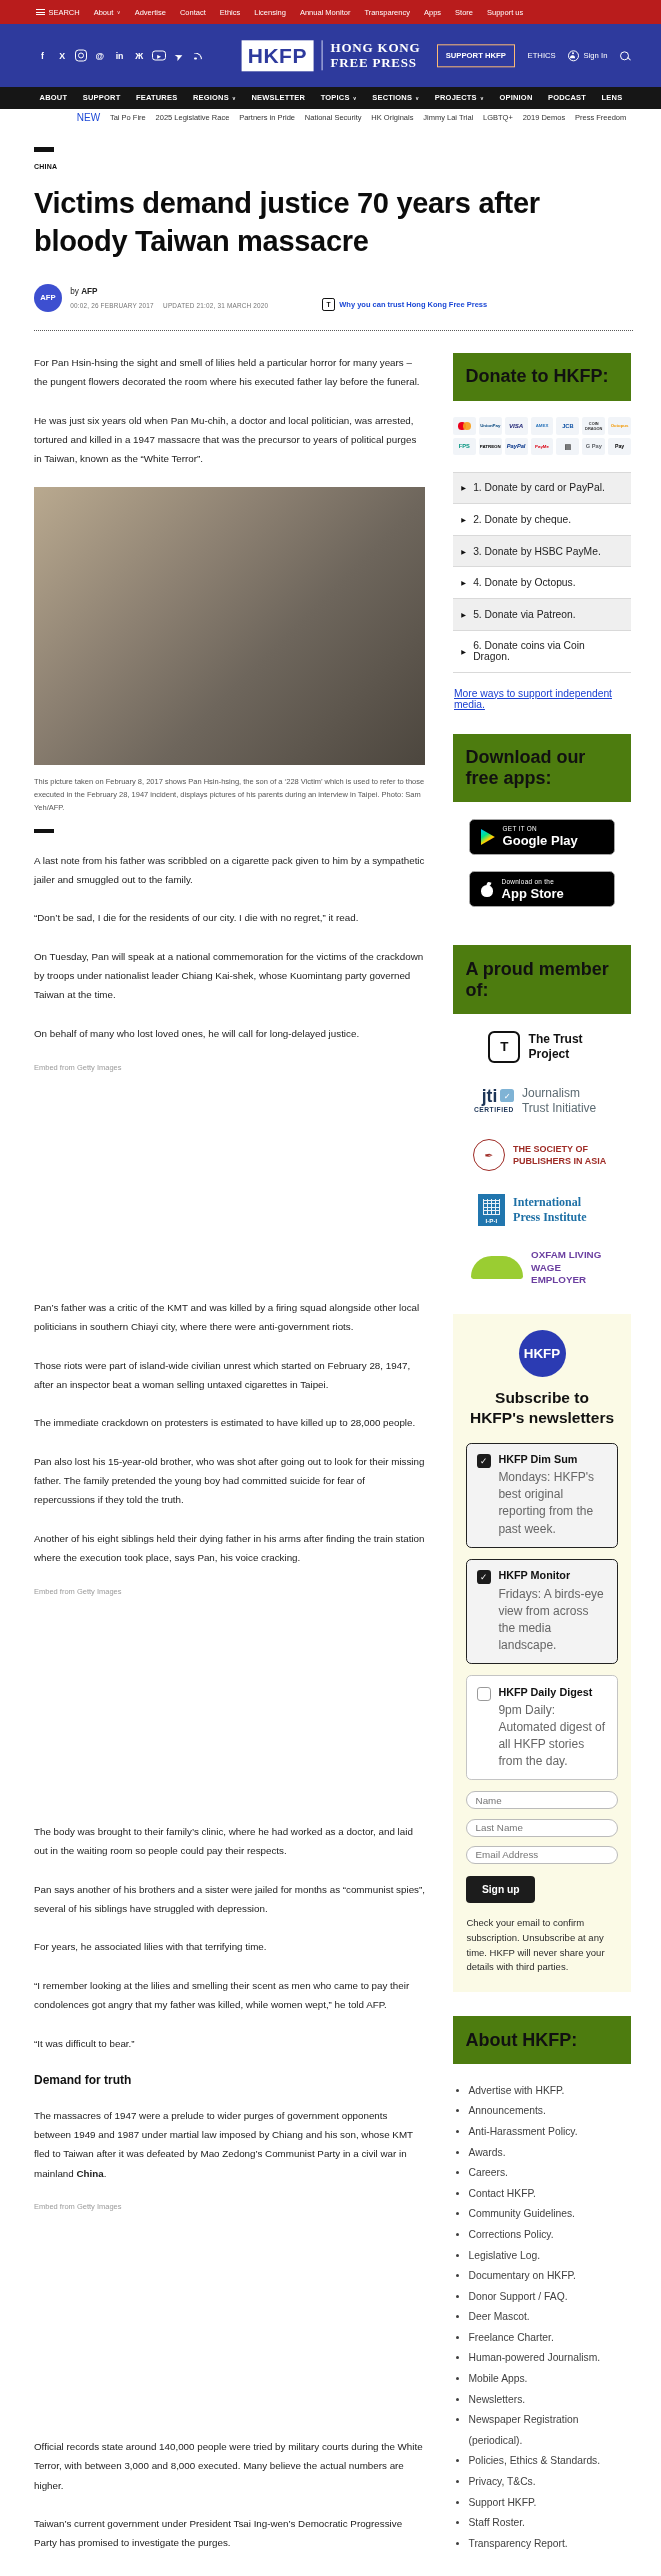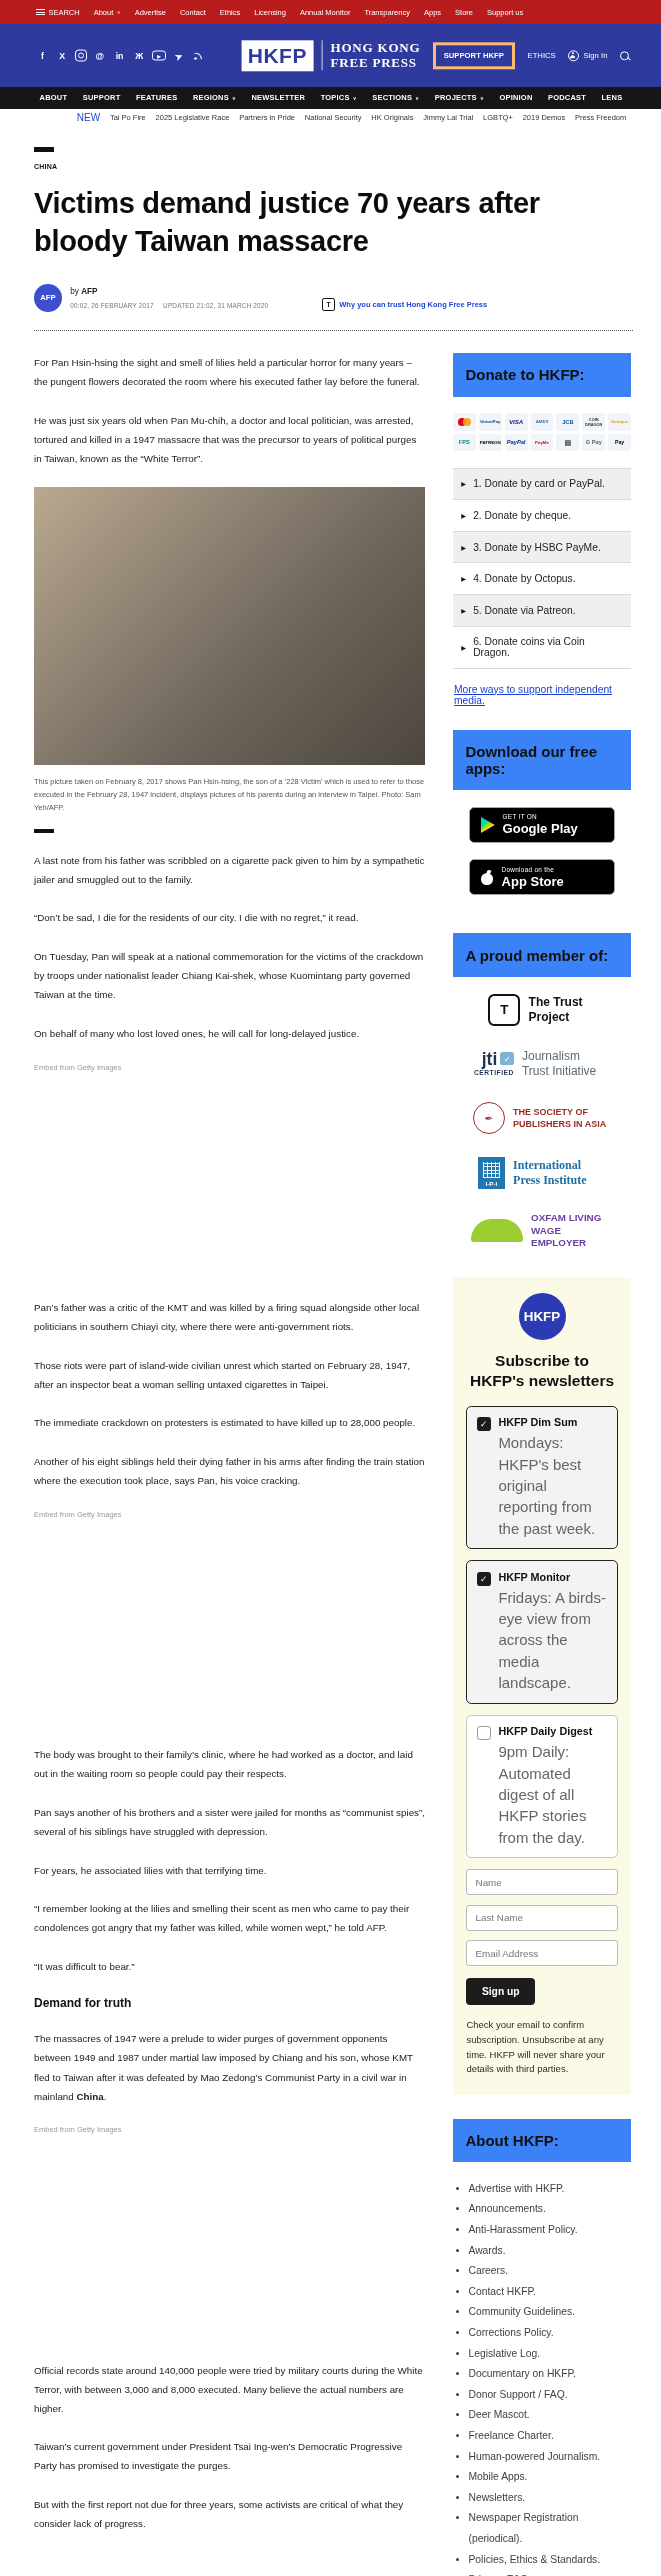--- a/index.html
+++ b/index.html
@@ -21,21 +21,21 @@
   .sicon.ig{border:1px solid #fff;border-radius:3.6px;width:9.3px;height:9.3px;position:relative;}
   .sicon.ig::after{content:"";width:4.1px;height:4.1px;border:1px solid #fff;border-radius:50%;}
   .sicon.rss{position:relative;}
   .sicon.rss::before{content:"";position:absolute;left:2.1px;bottom:2.1px;width:2.6px;height:2.6px;border-radius:50%;background:#fff;}
   .sicon.rss::after{content:"";position:absolute;left:2.1px;bottom:2.1px;width:6.7px;height:6.7px;border-top:1.5px solid #fff;border-right:1.5px solid #fff;border-top-right-radius:100%;}
   .logo-wrap{position:absolute;left:50%;top:50%;transform:translate(-50%,-50%);display:flex;align-items:center;gap:8.2px;cursor:pointer;}
   .logo-box{background:#fff;color:#2e3a9d;font-weight:800;font-size:21px;letter-spacing:0.5px;padding:5.2px 6.2px;line-height:1;}
   .logo-sep{width:1px;height:30px;background:#cfd4f1;}
   .logo-name{color:#fff;font-weight:700;font-size:13px;letter-spacing:0.8px;line-height:1.18;font-family:Liberation Serif, serif;}
   .header-right{position:absolute;right:33px;top:50%;transform:translateY(-50%);display:flex;align-items:center;gap:12.4px;}
-  .support-btn{border:3px solid #fdba74;color:#fff;font-weight:700;font-size:7.7px;padding:6.2px 8.2px;cursor:pointer;white-space:nowrap;}
+  .support-btn{border:1px solid #fdba74;color:#fff;font-weight:700;font-size:7.7px;padding:6.2px 8.2px;cursor:pointer;white-space:nowrap;}
   .hdr-link{color:#fff;font-size:7.7px;cursor:pointer;}
   .signin{display:flex;align-items:center;gap:4.1px;color:#fff;font-size:7.7px;cursor:pointer;}
   .person{width:9.3px;height:9.3px;border:1px solid #fff;border-radius:50%;position:relative;}
   .person::before{content:"";position:absolute;left:2.6px;top:1.5px;width:2.1px;height:2.1px;border-radius:50%;background:#fff;}
   .person::after{content:"";position:absolute;left:1.3px;top:4.6px;width:4.6px;height:2.6px;border-radius:2.6px 2.6px 0 0;background:#fff;}
   .mag{width:7.2px;height:7.2px;border:1.3px solid #fff;border-radius:50%;position:relative;cursor:pointer;}
   .mag::after{content:"";position:absolute;left:6.2px;top:6.2px;width:4.1px;height:1.3px;background:#fff;transform:rotate(45deg);}
 
   
   .nav{height:21.6px;background:#161616;display:flex;align-items:center;justify-content:center;gap:15.5px;}
@@ -70,21 +70,21 @@
   .lead-figure{margin:2.1px 0 17.5px;}
   .ph-img{background:linear-gradient(135deg,#b9a98f 0%,#8d8172 35%,#6e665c 60%,#4c463e 100%);}
   .lead-img{width:391px;height:278px;}
   .caption{font-size:7.5px;color:#555;line-height:1.75;margin-top:9.3px;}
   .mini-bar{width:19.6px;height:4.6px;background:#111;margin:14.4px 0 1px;}
   .getty-label{color:#9b9b9b;font-size:7.5px;margin:0 0 8.2px;}
   .getty-spacer{height:218px;}
 
   
   .sidebar{width:178px;padding-top:21.6px;}
-  .side-header{background:#3b82f6;padding:13.4px 12.4px;font-size:15px;font-weight:800;color:#111;margin:0 0 16.5px;}
+  .side-header{background:#4d7c0f;padding:13.4px 12.4px;font-size:18px;font-weight:800;color:#111;margin:0 0 16.5px;}
   .donate-box{background:#fcfae9;padding:13.4px 12.4px;font-size:10px;line-height:1.62;color:#222;margin-bottom:14.4px;}
   .donate-box a{color:#1a3fd1;text-decoration:underline;cursor:pointer;}
   .payments{display:grid;grid-template-columns:repeat(7,1fr);gap:3.1px;margin-bottom:16.5px;}
   .pay-tile{height:17.5px;background:#f1f4f8;border-radius:2.1px;display:flex;align-items:center;justify-content:center;font-size:4.4px;font-weight:800;color:#333;overflow:hidden;text-align:center;cursor:default;}
   .pay-mc{position:relative;}
   .pay-mc i{width:7.7px;height:7.7px;border-radius:50%;display:inline-block;}
   .pay-mc i.r{background:#eb001b;margin-right:-3.1px;}
   .pay-mc i.o{background:#f79e1b;opacity:.92;}
   .c-visa{color:#1a1f71;font-style:italic;font-size:6.2px;}
   .c-unionpay{color:#00447c;}
@@ -131,22 +131,22 @@
 
   .newsletter{background:#fbfae6;padding:15.5px 13.4px 17.5px;margin-bottom:24px;}
   .nl-logo{width:47px;height:47px;border-radius:50%;background:#2b3bb3;color:#fff;font-weight:800;font-size:13.4px;display:flex;align-items:center;justify-content:center;margin:0 auto 11.3px;}
   .nl-title{font-size:15.5px;font-weight:800;color:#111;text-align:center;line-height:1.28;margin:0 0 15.5px;}
   .nl-card{border:1px solid #222;border-radius:5.2px;background:#f3f3f3;padding:9.3px;display:flex;gap:7.7px;margin-bottom:11.3px;cursor:pointer;}
   .nl-card.light{background:#fff;border-color:#c4c4c4;}
   .cb{width:14px;height:14px;border-radius:3.1px;flex:none;margin-top:1px;}
   .cb.on{background:#1c1c1c;color:#fff;display:flex;align-items:center;justify-content:center;font-size:8.8px;}
   .cb.off{background:#fff;border:1px solid #999;box-sizing:border-box;}
   .nl-card-title{font-weight:800;font-size:10.8px;color:#111;margin-bottom:4.1px;}
-  .nl-card-desc{color:#666;font-size:15px;line-height:1.42;}
-  .nl-input{width:100%;box-sizing:border-box;height:26px;border:0.8px solid #bbb;border-radius:3px;background:#fff;padding:0 8.2px;font-size:9.8px;color:#333;margin-bottom:9.3px;font-family:"Liberation Sans",sans-serif;}
+  .nl-card-desc{color:#666;font-size:12px;line-height:1.42;}
+  .nl-input{width:100%;box-sizing:border-box;height:18px;border:0.8px solid #bbb;border-radius:9px;background:#fff;padding:0 8.2px;font-size:9.8px;color:#333;margin-bottom:9.3px;font-family:"Liberation Sans",sans-serif;}
   .signup-btn{background:#1c1c1c;color:#fff;font-weight:700;font-size:10.3px;border:none;border-radius:4.1px;padding:7.7px 15.5px;margin:3.1px 0 13.4px;cursor:pointer;font-family:"Liberation Sans",sans-serif;}
   .nl-disc{font-size:9.5px;color:#2b2b2b;line-height:1.55;}
 
   .about-list{list-style:disc;padding-left:15.5px;margin:3.1px 0 24px;}
   .about-list li{color:#3f3f3f;font-size:10.3px;line-height:2.0;cursor:pointer;}
 </style>
 </head>
 <body>
 
 <div class="page">
@@ -260,20 +260,21 @@
           </figure>
           <p>A last note from his father was scribbled on a cigarette pack given to him by a sympathetic jailer and smuggled out to the family.</p>
           <p>“Don’t be sad, I die for the residents of our city. I die with no regret,” it read.</p>
           <p>On Tuesday, Pan will speak at a national commemoration for the victims of the crackdown by troops under nationalist leader Chiang Kai-shek, whose Kuomintang party governed Taiwan at the time.</p>
           <p>On behalf of many who lost loved ones, he will call for long-delayed justice.</p>
           <div class="getty-label">Embed from Getty Images</div>
           <div class="getty-spacer"></div>
           <p>Pan’s father was a critic of the KMT and was killed by a firing squad alongside other local politicians in southern Chiayi city, where there were anti-government riots.</p>
           <p>Those riots were part of island-wide civilian unrest which started on February 28, 1947, after an inspector beat a woman selling untaxed cigarettes in Taipei.</p>
           <p>The immediate crackdown on protesters is estimated to have killed up to 28,000 people.</p>
+          <p>Pan also lost his 15-year-old brother, who was shot after going out to look for their missing father. The family pretended the young boy had committed suicide for fear of repercussions if they told the truth.</p>
           <p>Another of his eight siblings held their dying father in his arms after finding the train station where the execution took place, says Pan, his voice cracking.</p>
           <div class="getty-label">Embed from Getty Images</div>
           <div class="getty-spacer"></div>
           <p>The body was brought to their family’s clinic, where he had worked as a doctor, and laid out in the waiting room so people could pay their respects.</p>
           <p>Pan says another of his brothers and a sister were jailed for months as “communist spies”, several of his siblings have struggled with depression.</p>
           <p>For years, he associated lilies with that terrifying time.</p>
           <p>“I remember looking at the lilies and smelling their scent as men who came to pay their condolences got angry that my father was killed, while women wept,” he told AFP.</p>
           <p>“It was difficult to bear.”</p>
           <h2 class="sub">Demand for truth</h2>
           <p>The massacres of 1947 were a prelude to wider purges of government opponents between 1949 and 1987 under martial law imposed by Chiang and his son, whose KMT fled to Taiwan after it was defeated by Mao Zedong’s Communist Party in a civil war in mainland <b>China</b>.</p>

